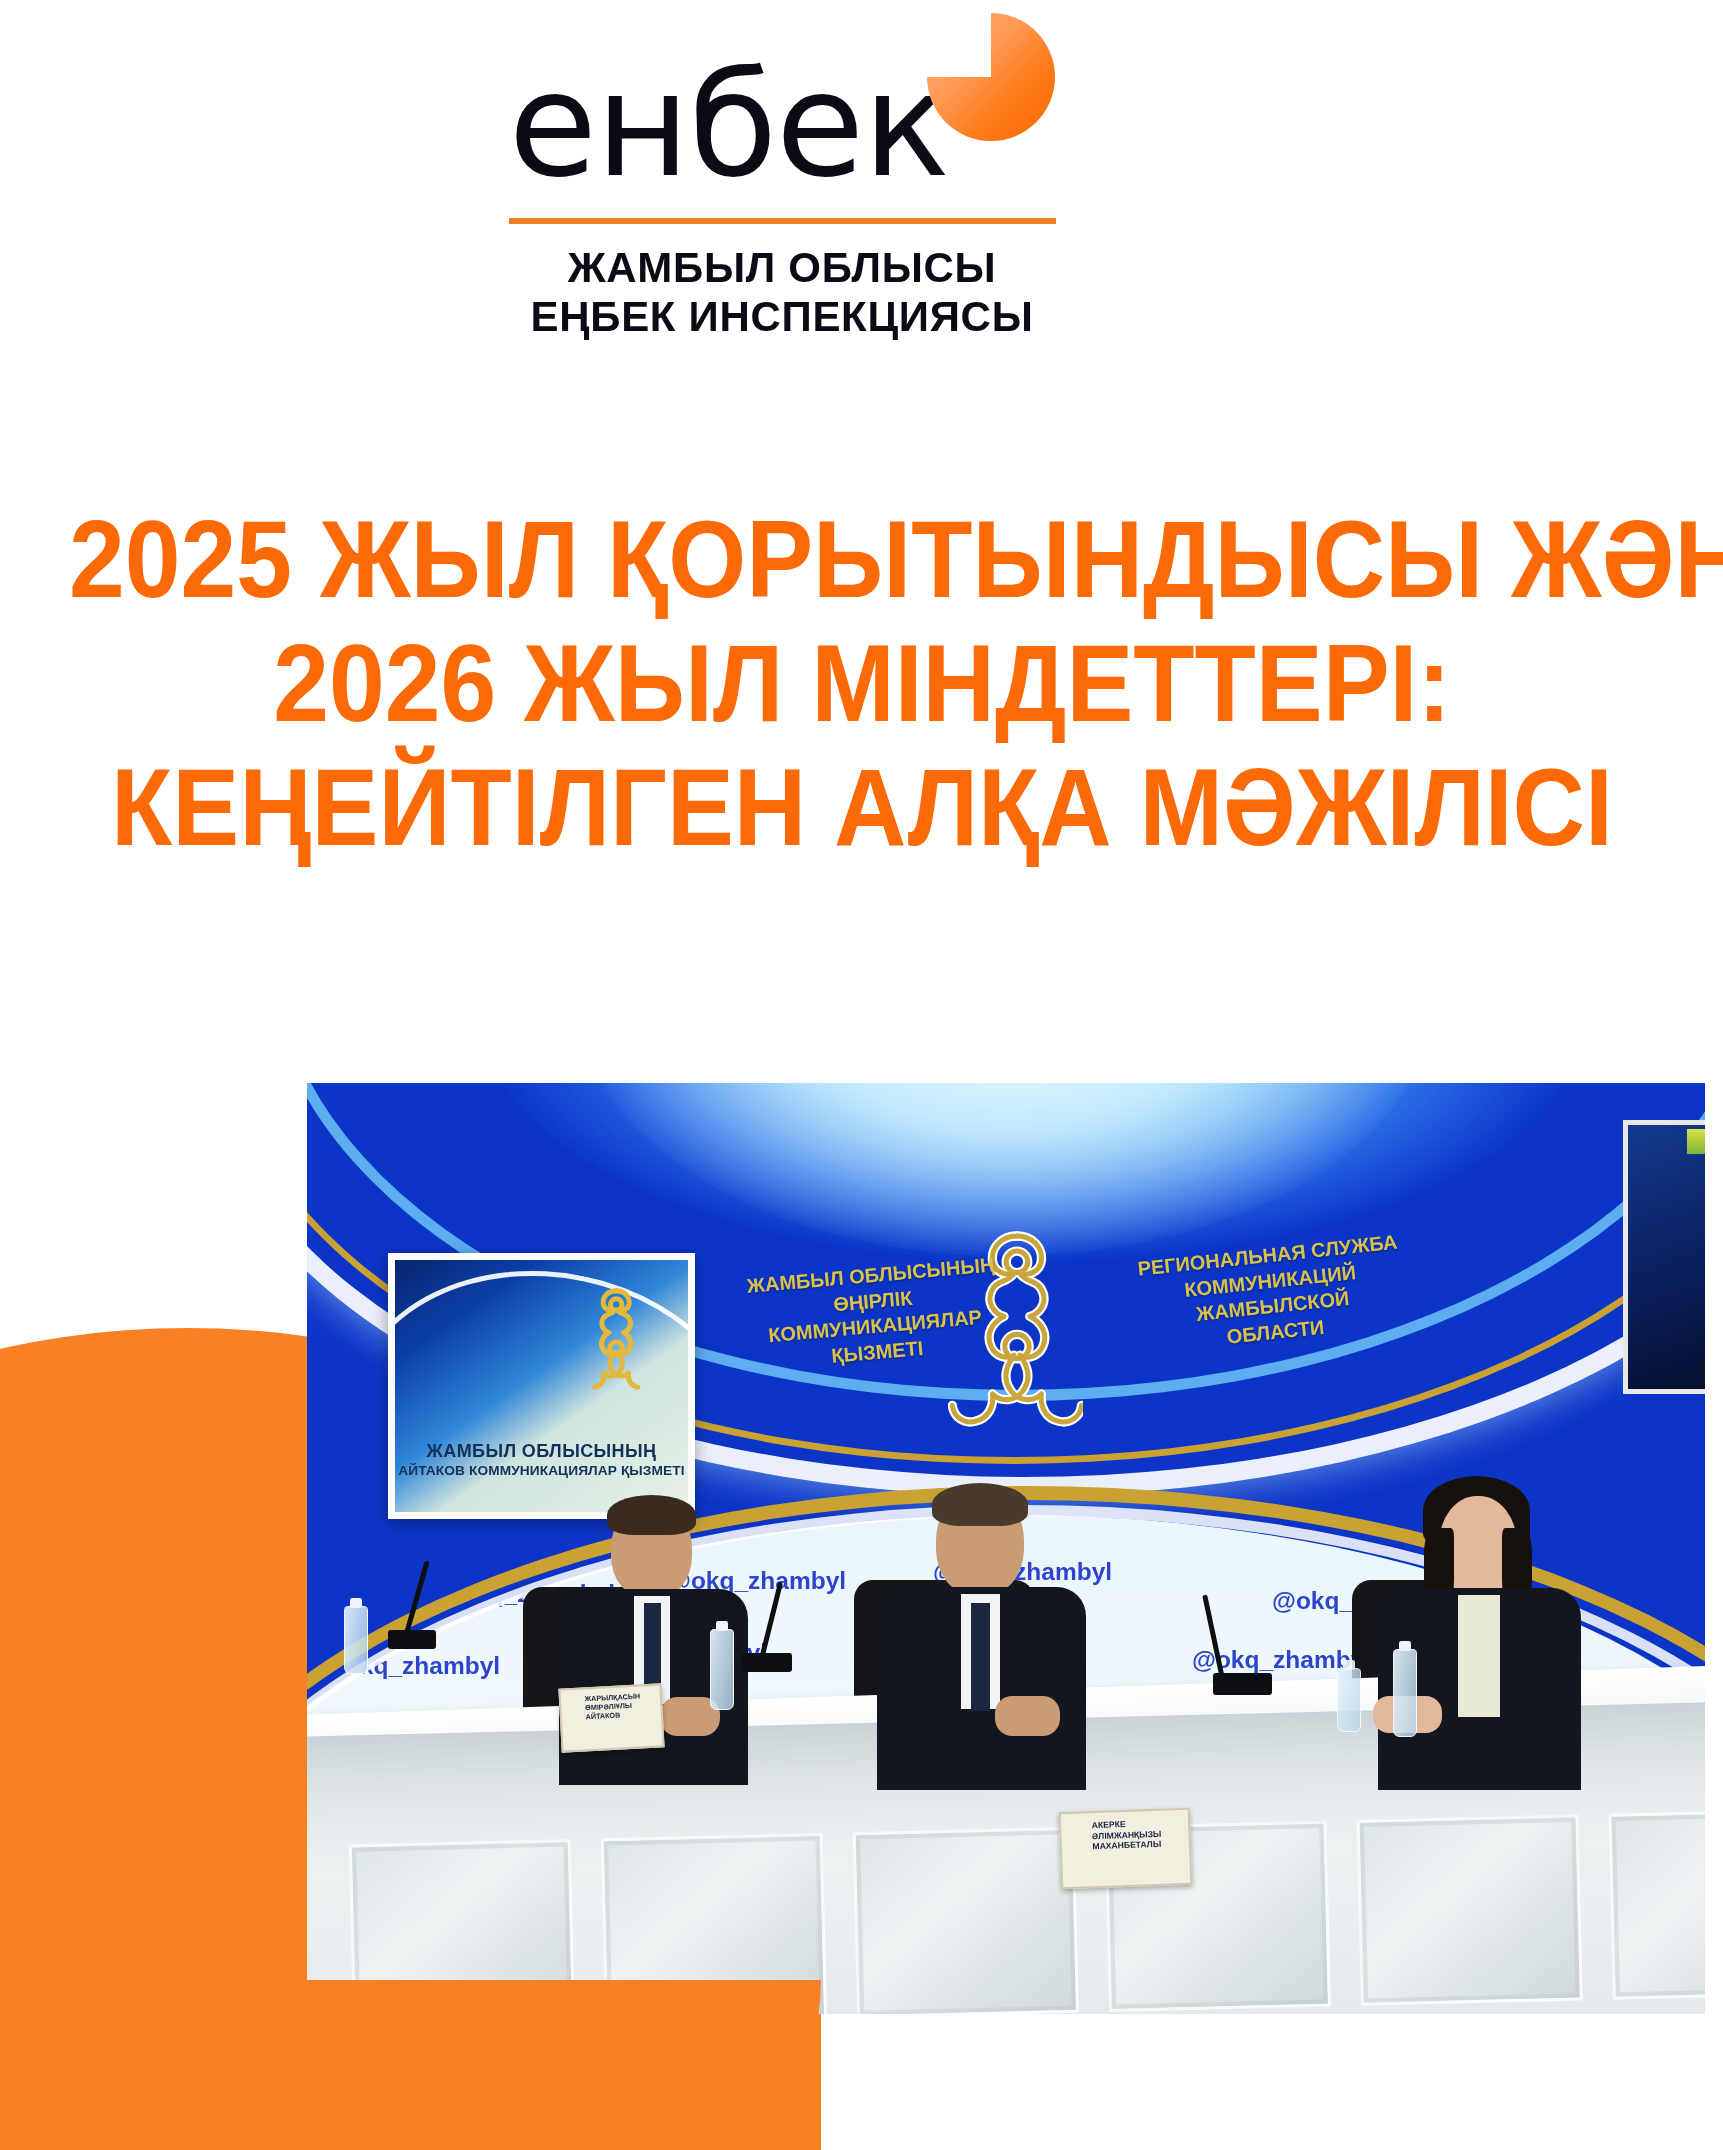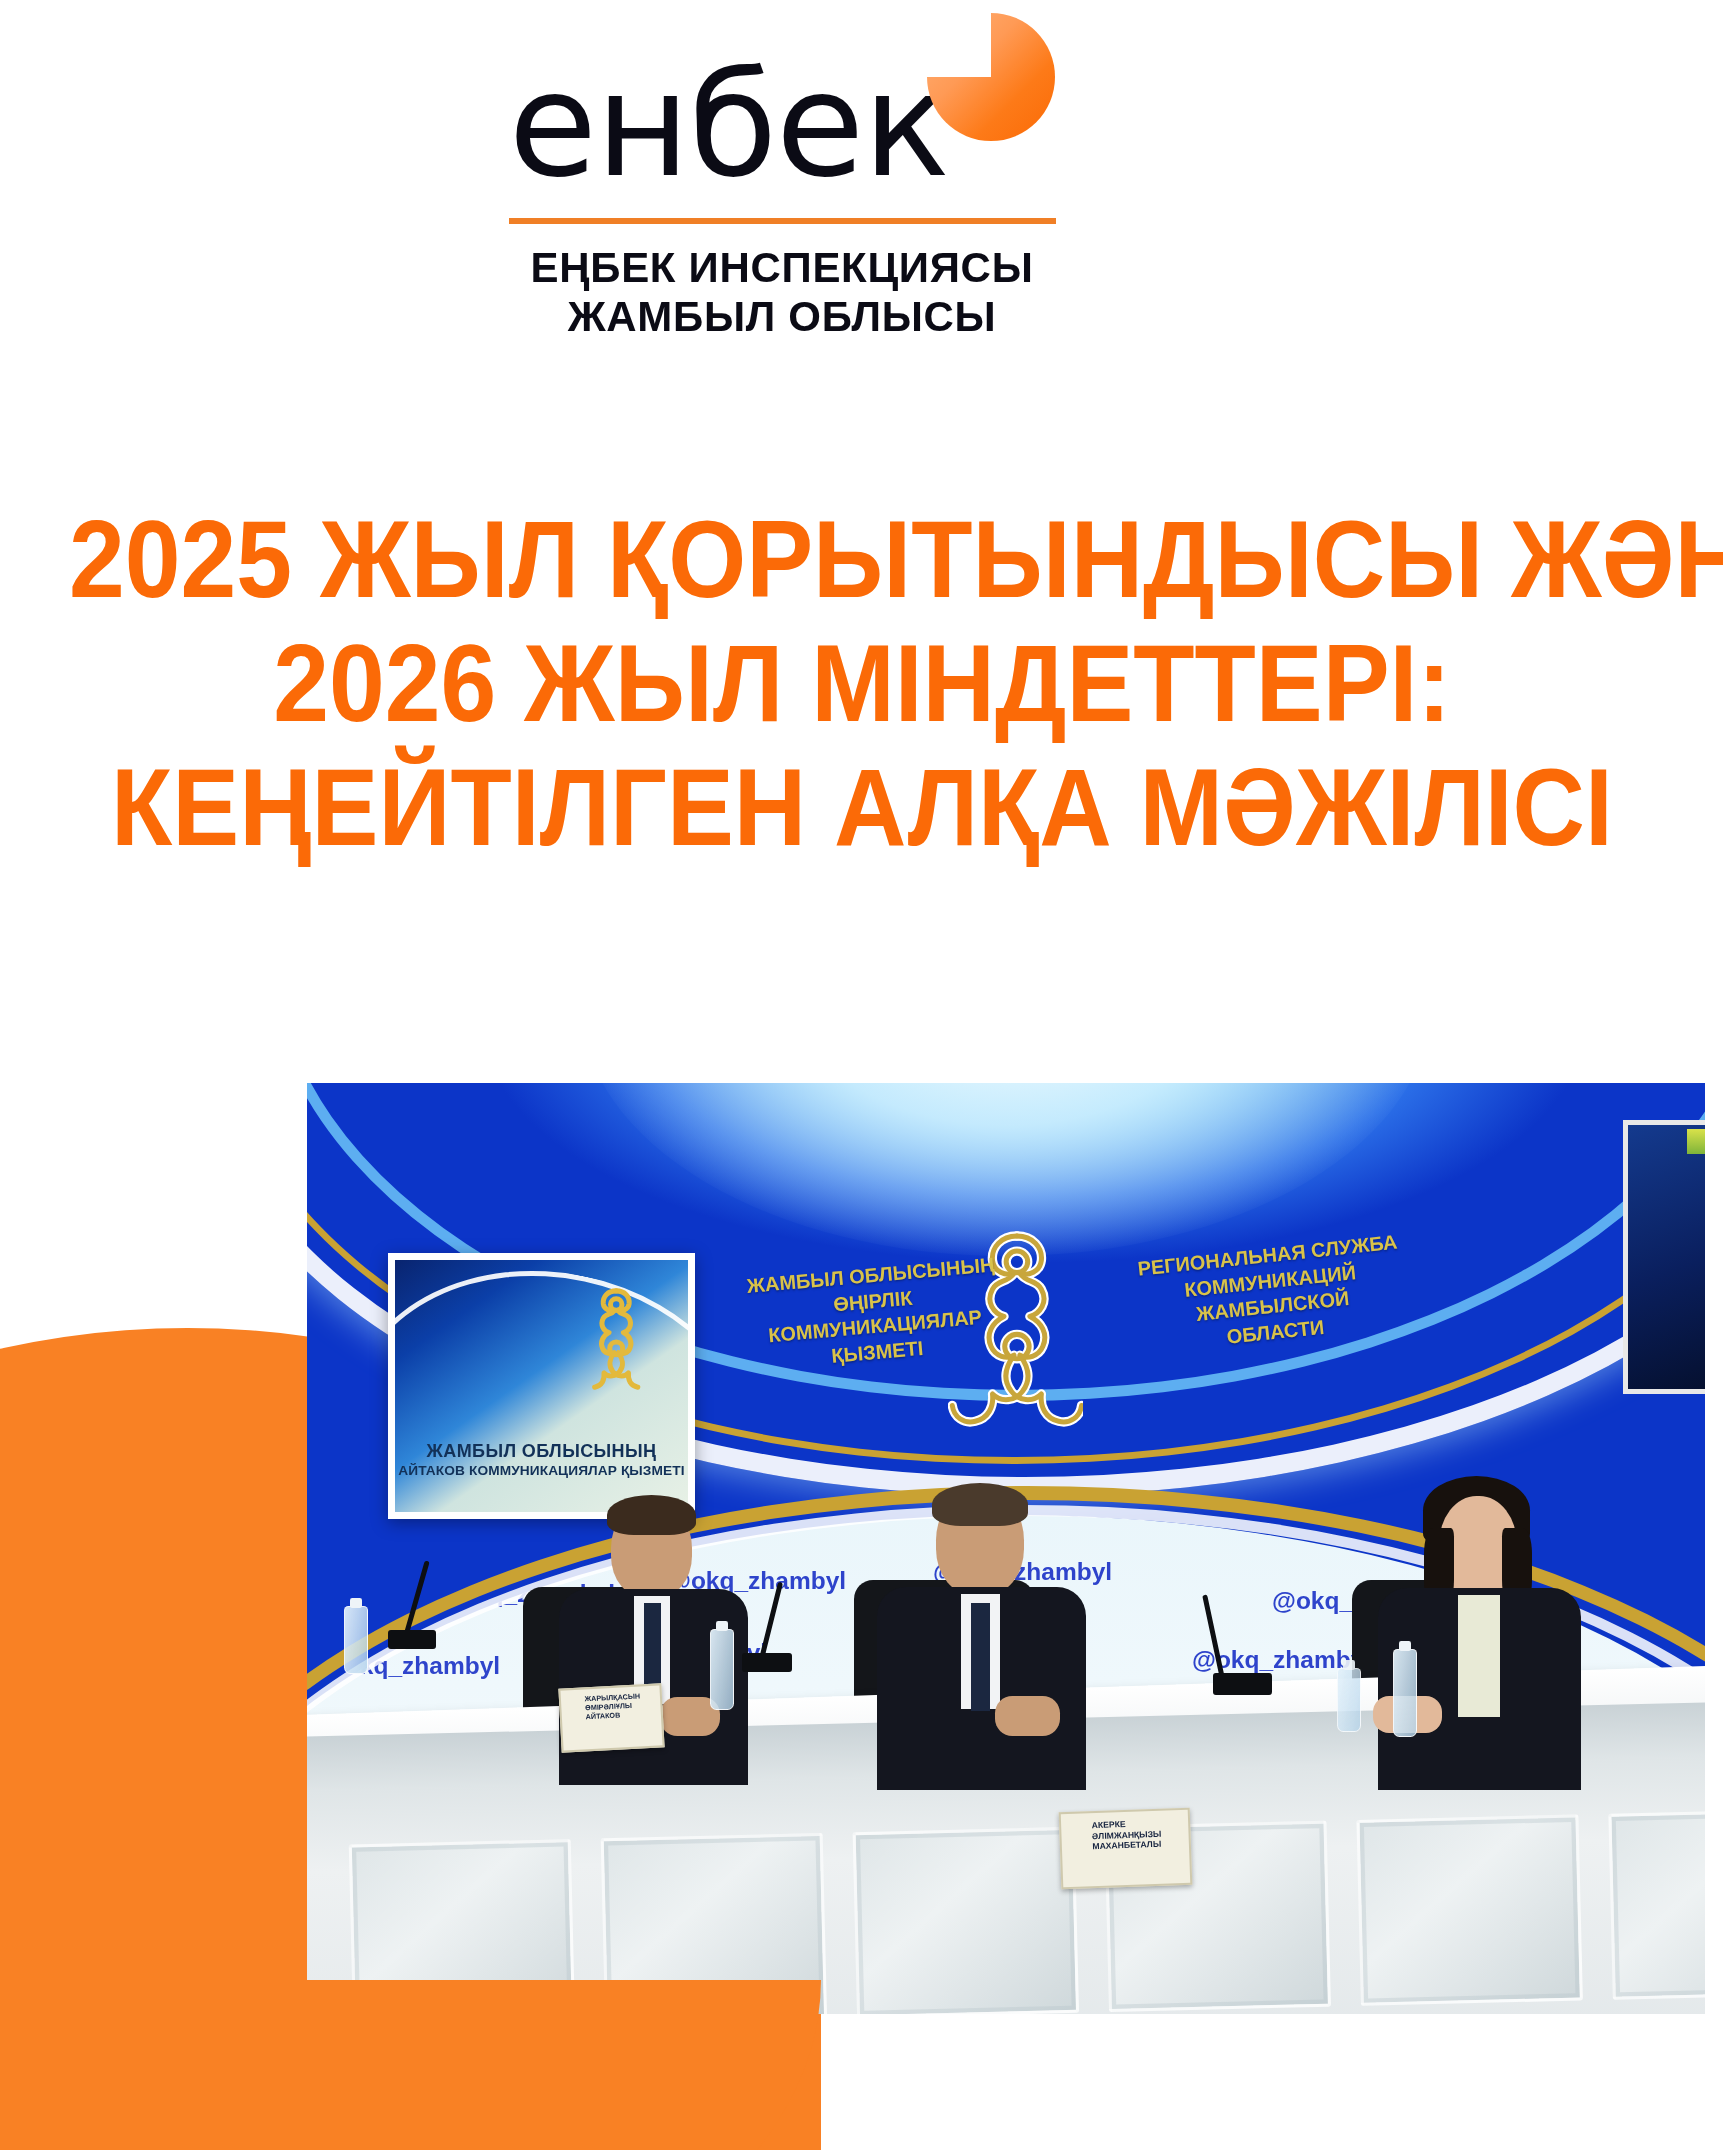--- a/index.html
+++ b/index.html
@@ -208,22 +208,22 @@
 <div class="logo-block">
   <div class="logo-mark-row">
     <div class="wordmark">енбек</div>
     <div class="mark">
       <div class="disc"></div>
       <div class="notch"></div>
     </div>
   </div>
   <div class="logo-rule"></div>
   <div class="logo-sub">
+    <div>ЖАМБЫЛ ОБЛЫСЫ</div>
     <div>ЕҢБЕК ИНСПЕКЦИЯСЫ</div>
-    <div>ЖАМБЫЛ ОБЛЫСЫ</div>
   </div>
 </div>
 
 <div class="headline">
   <span class="hl">2025 ЖЫЛ ҚОРЫТЫНДЫСЫ ЖӘНЕ</span>
   <span class="hl">2026 ЖЫЛ МІНДЕТТЕРІ:</span>
   <span class="hl">КЕҢЕЙТІЛГЕН АЛҚА МӘЖІЛІСІ</span>
 </div>
 
 <div class="photo">

